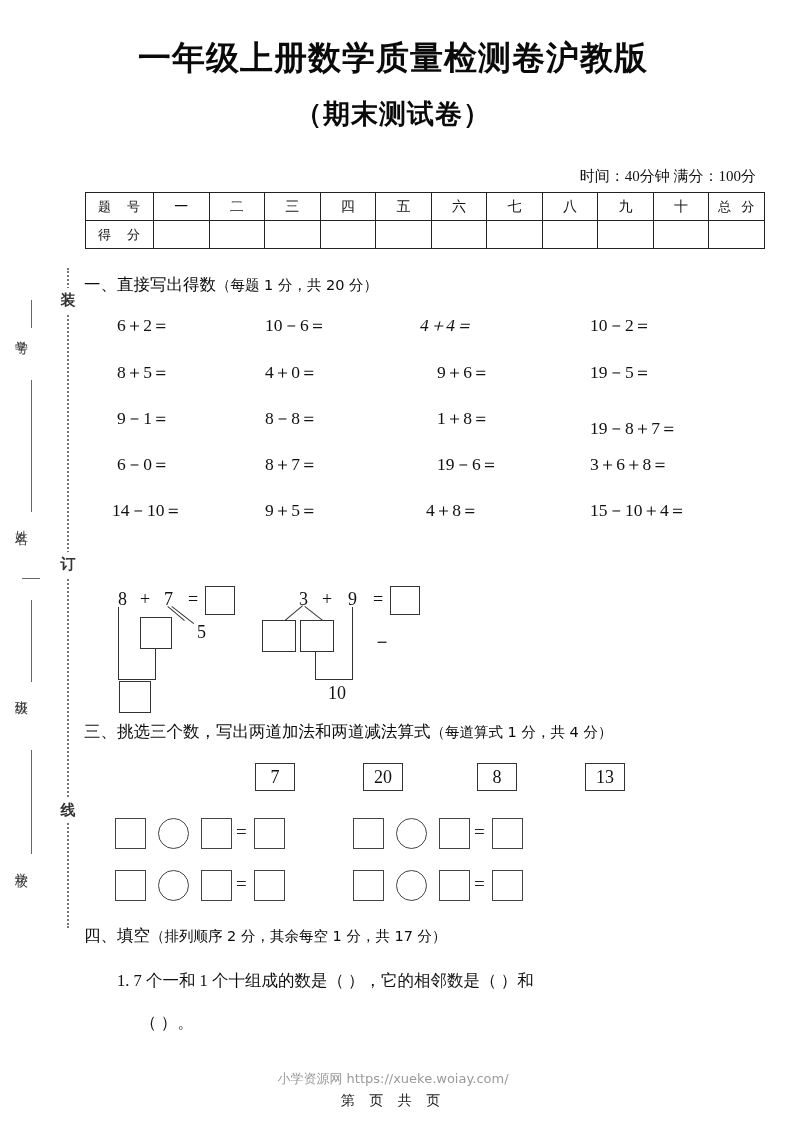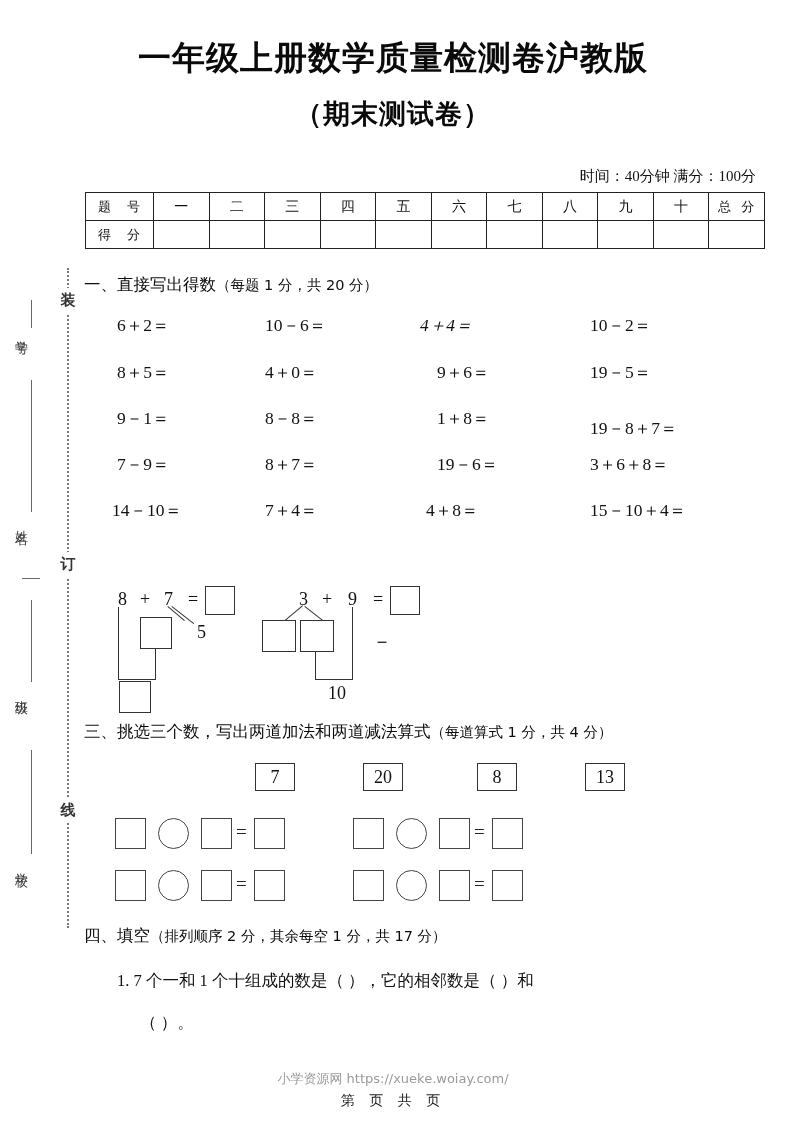--- a/index.html
+++ b/index.html
@@ -309,27 +309,27 @@
   <div class="calc-item" style="left:117px; top:360px;">8＋5＝</div>
   <div class="calc-item" style="left:265px; top:360px;">4＋0＝</div>
   <div class="calc-item" style="left:437px; top:360px;">9＋6＝</div>
   <div class="calc-item" style="left:590px; top:360px;">19－5＝</div>
 
   <div class="calc-item" style="left:117px; top:406px;">9－1＝</div>
   <div class="calc-item" style="left:265px; top:406px;">8－8＝</div>
   <div class="calc-item" style="left:437px; top:406px;">1＋8＝</div>
   <div class="calc-item" style="left:590px; top:416px;">19－8＋7＝</div>
 
-  <div class="calc-item" style="left:117px; top:452px;">7－9＝</div>
+  <div class="calc-item" style="left:117px; top:452px;">6－0＝</div>
   <div class="calc-item" style="left:265px; top:452px;">8＋7＝</div>
   <div class="calc-item" style="left:437px; top:452px;">19－6＝</div>
   <div class="calc-item" style="left:590px; top:452px;">3＋6＋8＝</div>
 
   <div class="calc-item" style="left:112px; top:498px;">14－10＝</div>
-  <div class="calc-item" style="left:265px; top:498px;">7＋4＝</div>
+  <div class="calc-item" style="left:265px; top:498px;">9＋5＝</div>
   <div class="calc-item" style="left:426px; top:498px;text-align:center;">4＋8＝</div>
   <div class="calc-item" style="left:590px; top:498px;">15－10＋4＝</div>
 
 
   <div class="dg-num" style="left:118px; top:589px;">8</div>
   <div class="dg-num" style="left:140px; top:589px;">+</div>
   <div class="dg-num" style="left:164px; top:589px;">7</div>
   <div class="dg-num" style="left:188px; top:589px;">=</div>
   <div class="ansbox" style="left:205px; top:586px; width:30px; height:29px;"></div>
 

